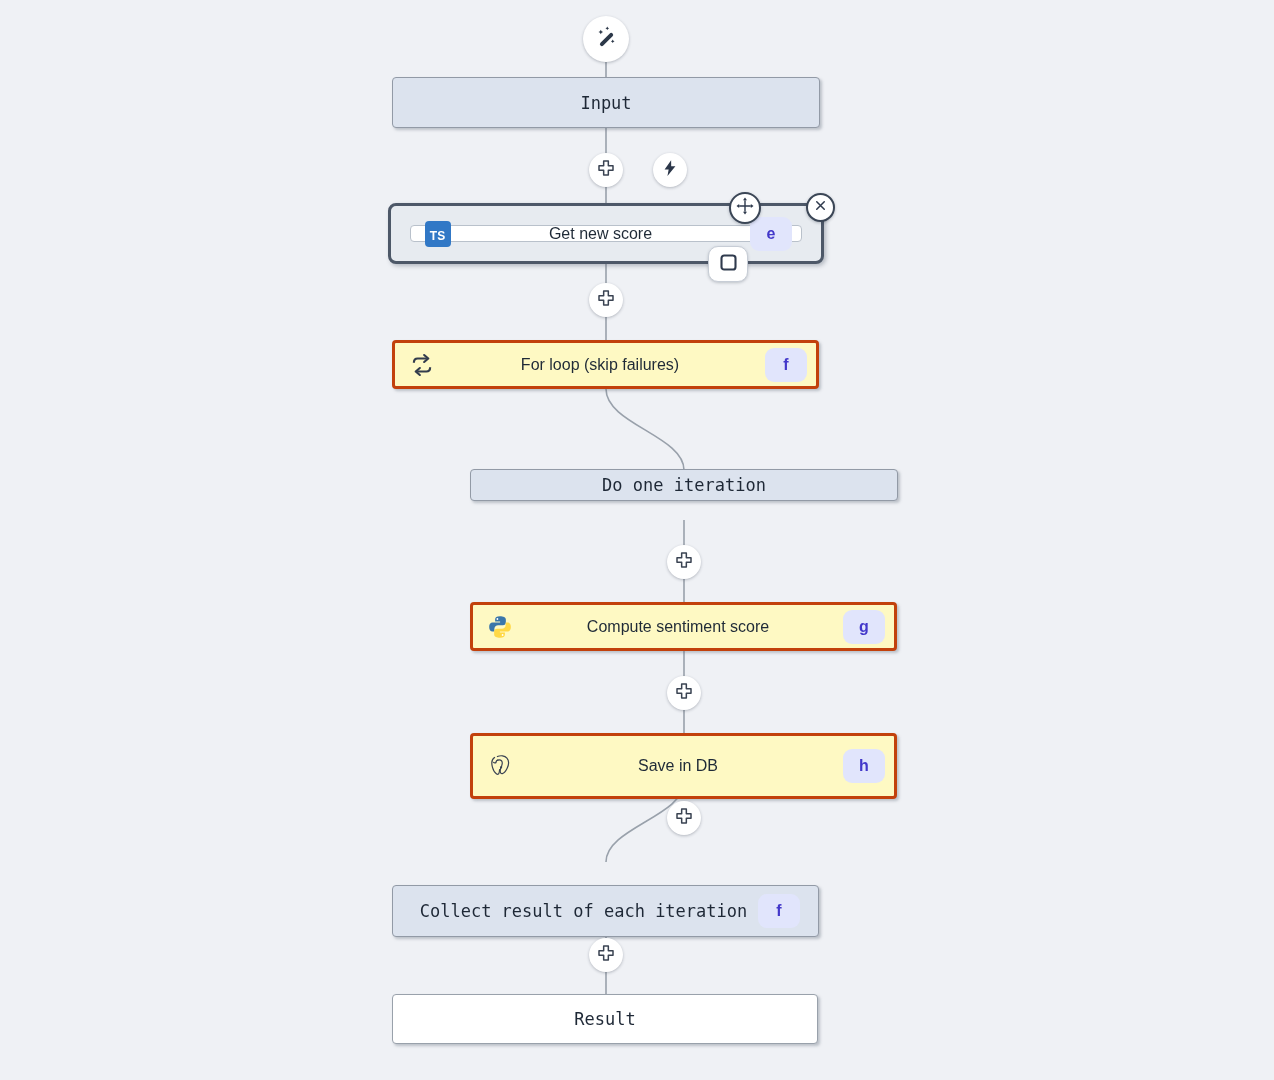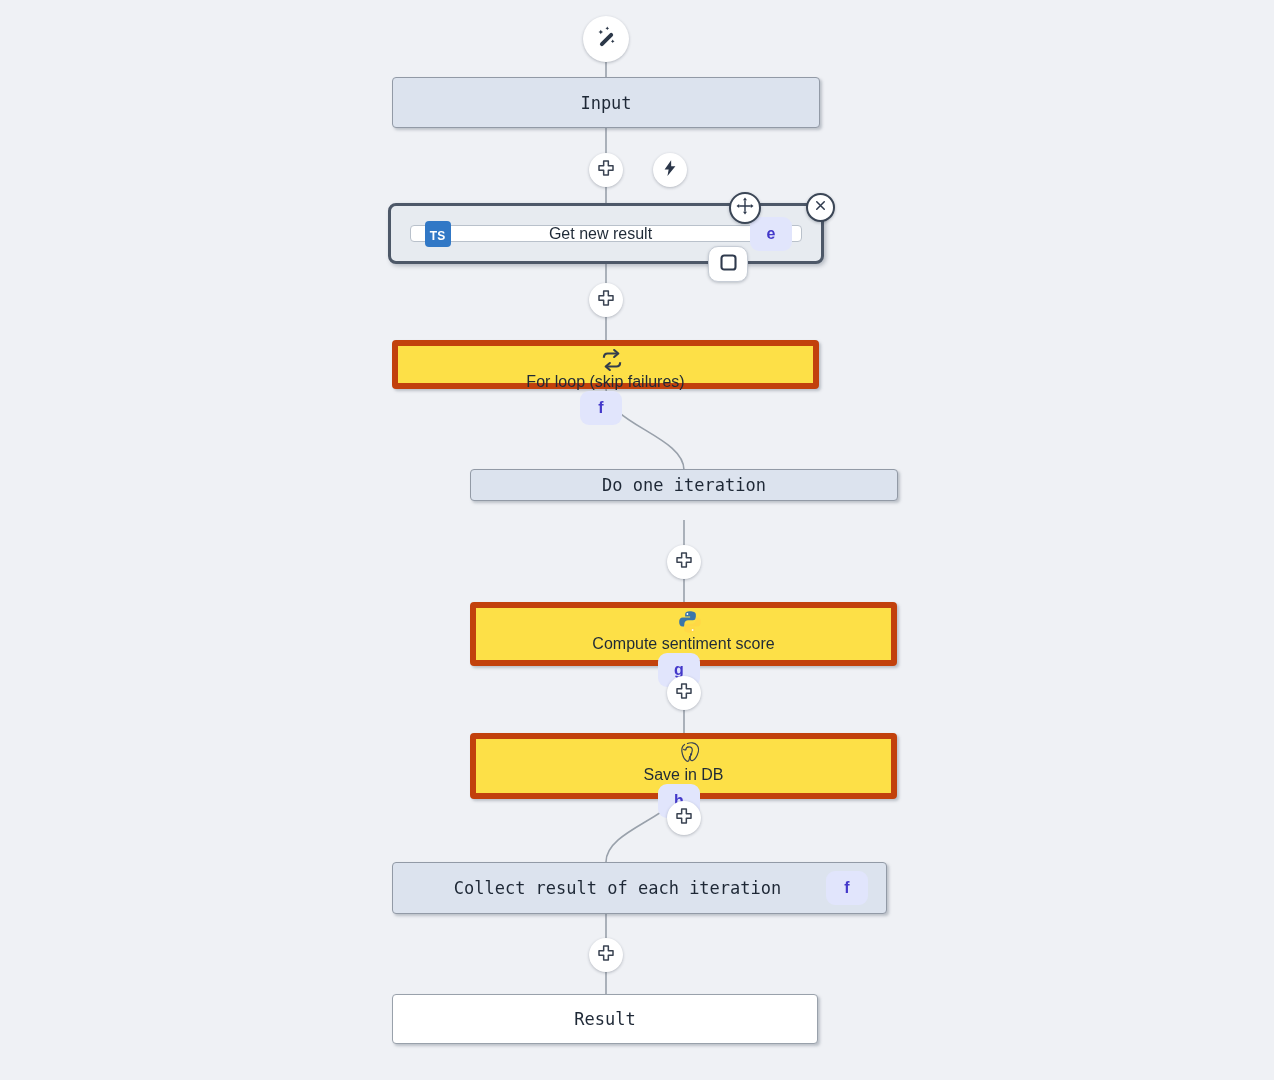--- a/index.html
+++ b/index.html
@@ -26,22 +26,22 @@
     display:flex;align-items:center;
     box-shadow:2px 2px 3px rgba(90,100,115,.35);
     cursor:pointer;
   }
   .node-virtual{
     background:#dce3ee;border:1px solid #929aa6;
     font-family:"DejaVu Sans Mono","Liberation Mono",monospace;
     font-size:17px;color:#1e2836;justify-content:center;
   }
   .node-white{
-    background:#fde047;border:6px solid #c2410c;
-    font-size:16px;color:#1f2a37;flex-direction:column;
+    background:#fef9c3;border:3px solid #c2410c;
+    font-size:16px;color:#1f2a37;
   }
   .node-white-mono{
     background:#ffffff;border:1px solid #99a1ab;
     font-family:"DejaVu Sans Mono","Liberation Mono",monospace;
     font-size:17px;color:#1e2836;justify-content:center;
   }
   .sel-wrap{
     position:absolute;box-sizing:border-box;
     border:3px solid #4d5868;border-radius:8px;padding:19px;
     background:#e7ebf0;box-shadow:2px 2px 4px rgba(90,100,115,.4);
@@ -119,21 +119,21 @@
         <path d="M13.5 1.5 L4.8 14 h5.4 L8.6 22.5 L19.2 9.5 h-5.6 Z" fill="#2b3649"></path>
       </svg>
     </span>
   </div>
 
   <div class="sel-wrap" style="left:388px;top:203px;width:436px;height:61px;">
     <div class="sel-inner">
       <span class="node-icon">
         <span class="ts-box">TS</span>
       </span>
-      <span class="node-label">Get new result</span>
+      <span class="node-label">Get new score</span>
       <span class="badge">e</span>
     </div>
   </div>
 
   <div class="circle-btn ctl-btn" style="left:729px;top:192px;width:32px;height:32px;z-index:5;">
     <span>
       <svg width="20" height="20" viewBox="0 0 24 24">
         <path d="M12 5 V19 M5 12 H19" stroke="#2f3a4d" stroke-width="1.7"></path>
         <path d="M12 1.8 L14.4 5 H9.6 Z" fill="#2f3a4d"></path>
         <path d="M12 22.2 L9.6 19 h4.8 Z" fill="#2f3a4d"></path>
@@ -183,21 +183,21 @@
   </div>
 
   <div class="circle-btn plus-btn" style="left:667px;top:545px;">
     <span>
       <svg width="20" height="20" viewBox="0 0 24 24">
         <path d="M9.2 3.6 h5.6 v5.6 h5.6 v5.6 h-5.6 v5.6 H9.2 v-5.6 H3.6 V9.2 h5.6 Z" fill="#fff" stroke="#3a4352" stroke-width="1.8" stroke-linejoin="round"></path>
       </svg>
     </span>
   </div>
 
-  <div class="node node-white" style="left:470px;top:602px;width:427px;height:64px;">
+  <div class="node node-white" style="left:470px;top:602px;width:427px;height:49px;">
     <span class="node-icon">
       <svg width="26" height="26" viewBox="0 0 24 24">
         <path d="M11.9 2c-2.9 0-4.4.9-4.4 3v2h4.6v.9H5.3C3.1 7.9 2 9.5 2 12c0 2.5 1 4.2 3.2 4.2h1.6v-2.5c0-1.9 1.6-3.3 3.5-3.3h4.4c1.6 0 2.7-1.2 2.7-2.8V5c0-2.1-2.4-3-5.5-3z" fill="#3a76aa"></path>
         <circle cx="9.6" cy="4.6" r="0.85" fill="#fff"></circle>
         <path d="M12.1 22c2.9 0 4.4-.9 4.4-3v-2h-4.6v-.9h6.8c2.2 0 3.3-1.6 3.3-4.1 0-2.5-1-4.2-3.2-4.2h-1.6v2.5c0 1.9-1.6 3.3-3.5 3.3H9.3c-1.6 0-2.7 1.2-2.7 2.8V19c0 2.1 2.4 3 5.5 3z" fill="#ffd845"></path>
         <circle cx="14.4" cy="19.4" r="0.85" fill="#fff"></circle>
       </svg>
     </span>
     <span class="node-label">Compute sentiment score</span>
     <span class="badge">g</span>
@@ -226,21 +226,21 @@
   </div>
 
   <div class="circle-btn plus-btn" style="left:667px;top:801px;z-index:3;">
     <span>
       <svg width="20" height="20" viewBox="0 0 24 24">
         <path d="M9.2 3.6 h5.6 v5.6 h5.6 v5.6 h-5.6 v5.6 H9.2 v-5.6 H3.6 V9.2 h5.6 Z" fill="#fff" stroke="#3a4352" stroke-width="1.8" stroke-linejoin="round"></path>
       </svg>
     </span>
   </div>
 
-  <div class="node node-virtual" style="left:392px;top:862px;width:495px;height:52px;padding-right:44px;">
+  <div class="node node-virtual" style="left:392px;top:885px;width:427px;height:52px;padding-right:44px;">
     <span class="node-label">Collect result of each iteration</span>
     <span class="badge badge-abs">f</span>
   </div>
 
   <div class="circle-btn plus-btn" style="left:589px;top:938px;">
     <span>
       <svg width="20" height="20" viewBox="0 0 24 24">
         <path d="M9.2 3.6 h5.6 v5.6 h5.6 v5.6 h-5.6 v5.6 H9.2 v-5.6 H3.6 V9.2 h5.6 Z" fill="#fff" stroke="#3a4352" stroke-width="1.8" stroke-linejoin="round"></path>
       </svg>
     </span>

